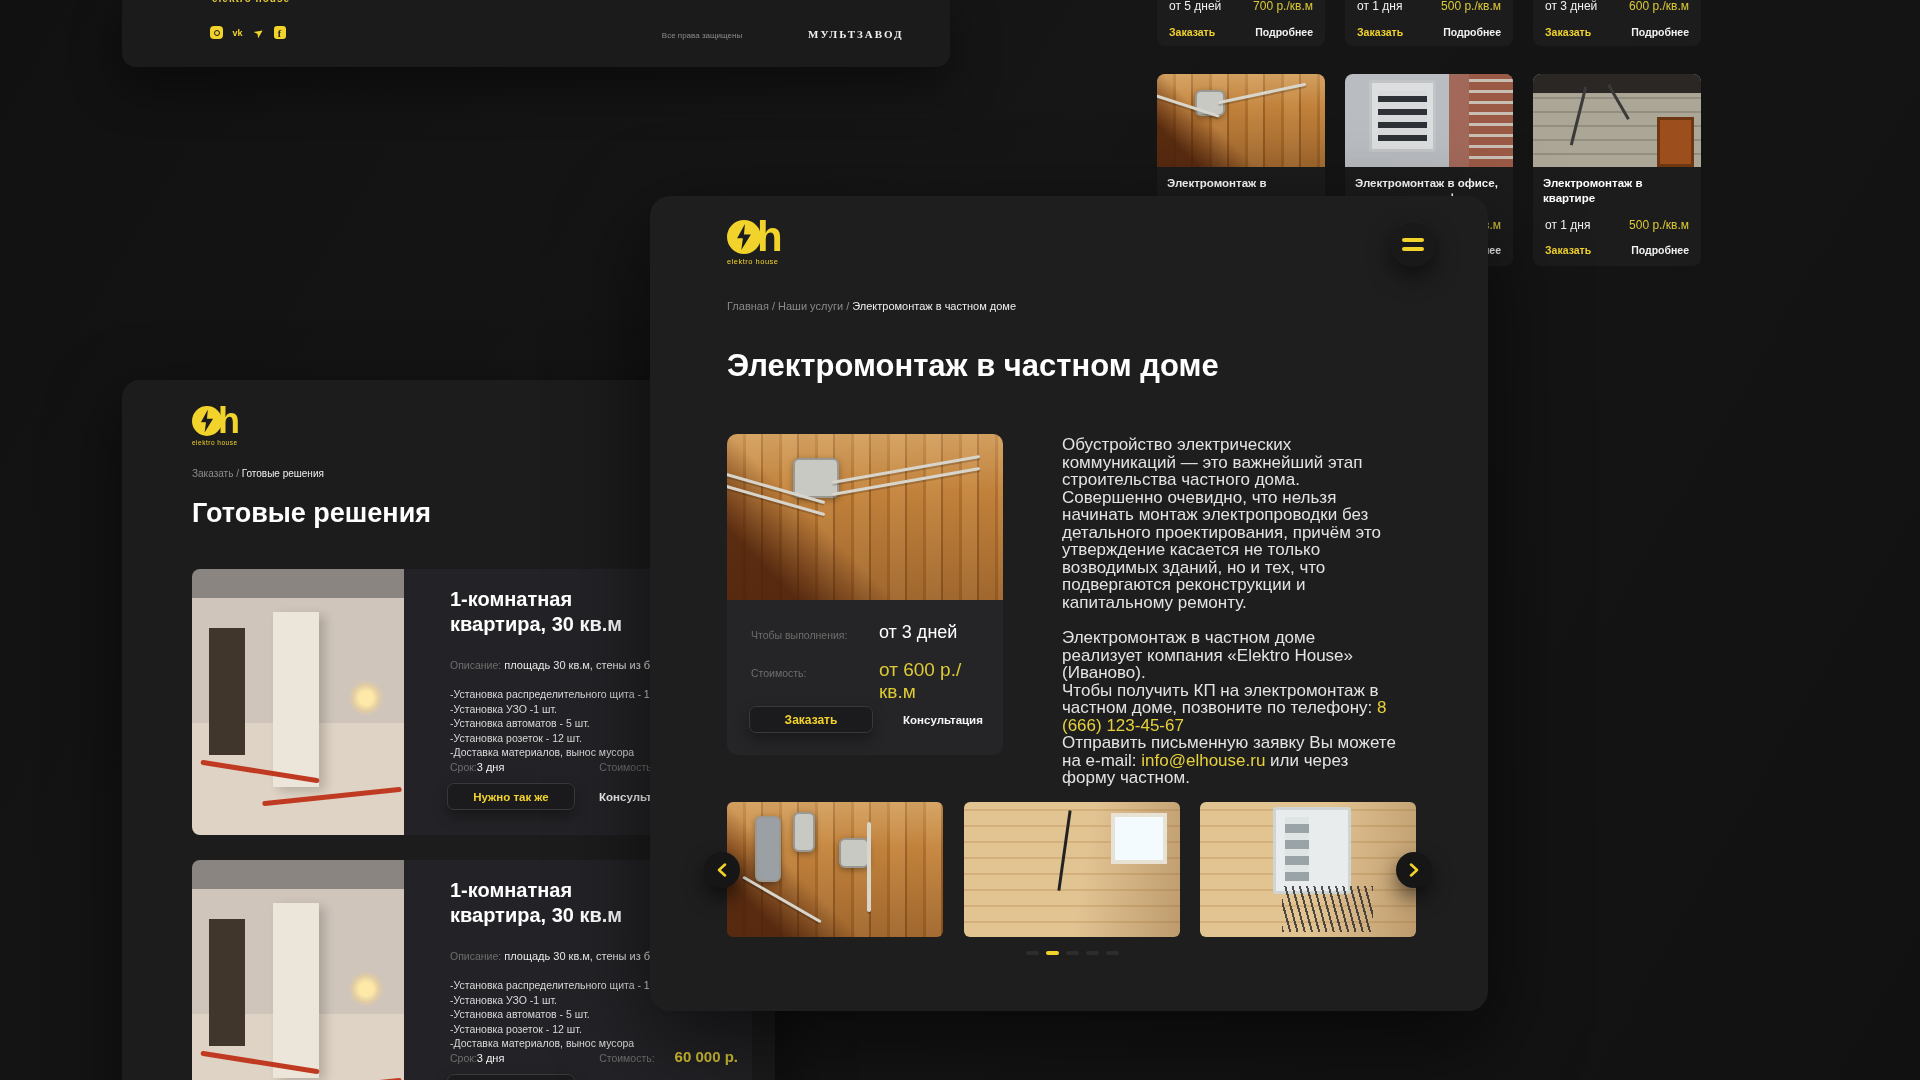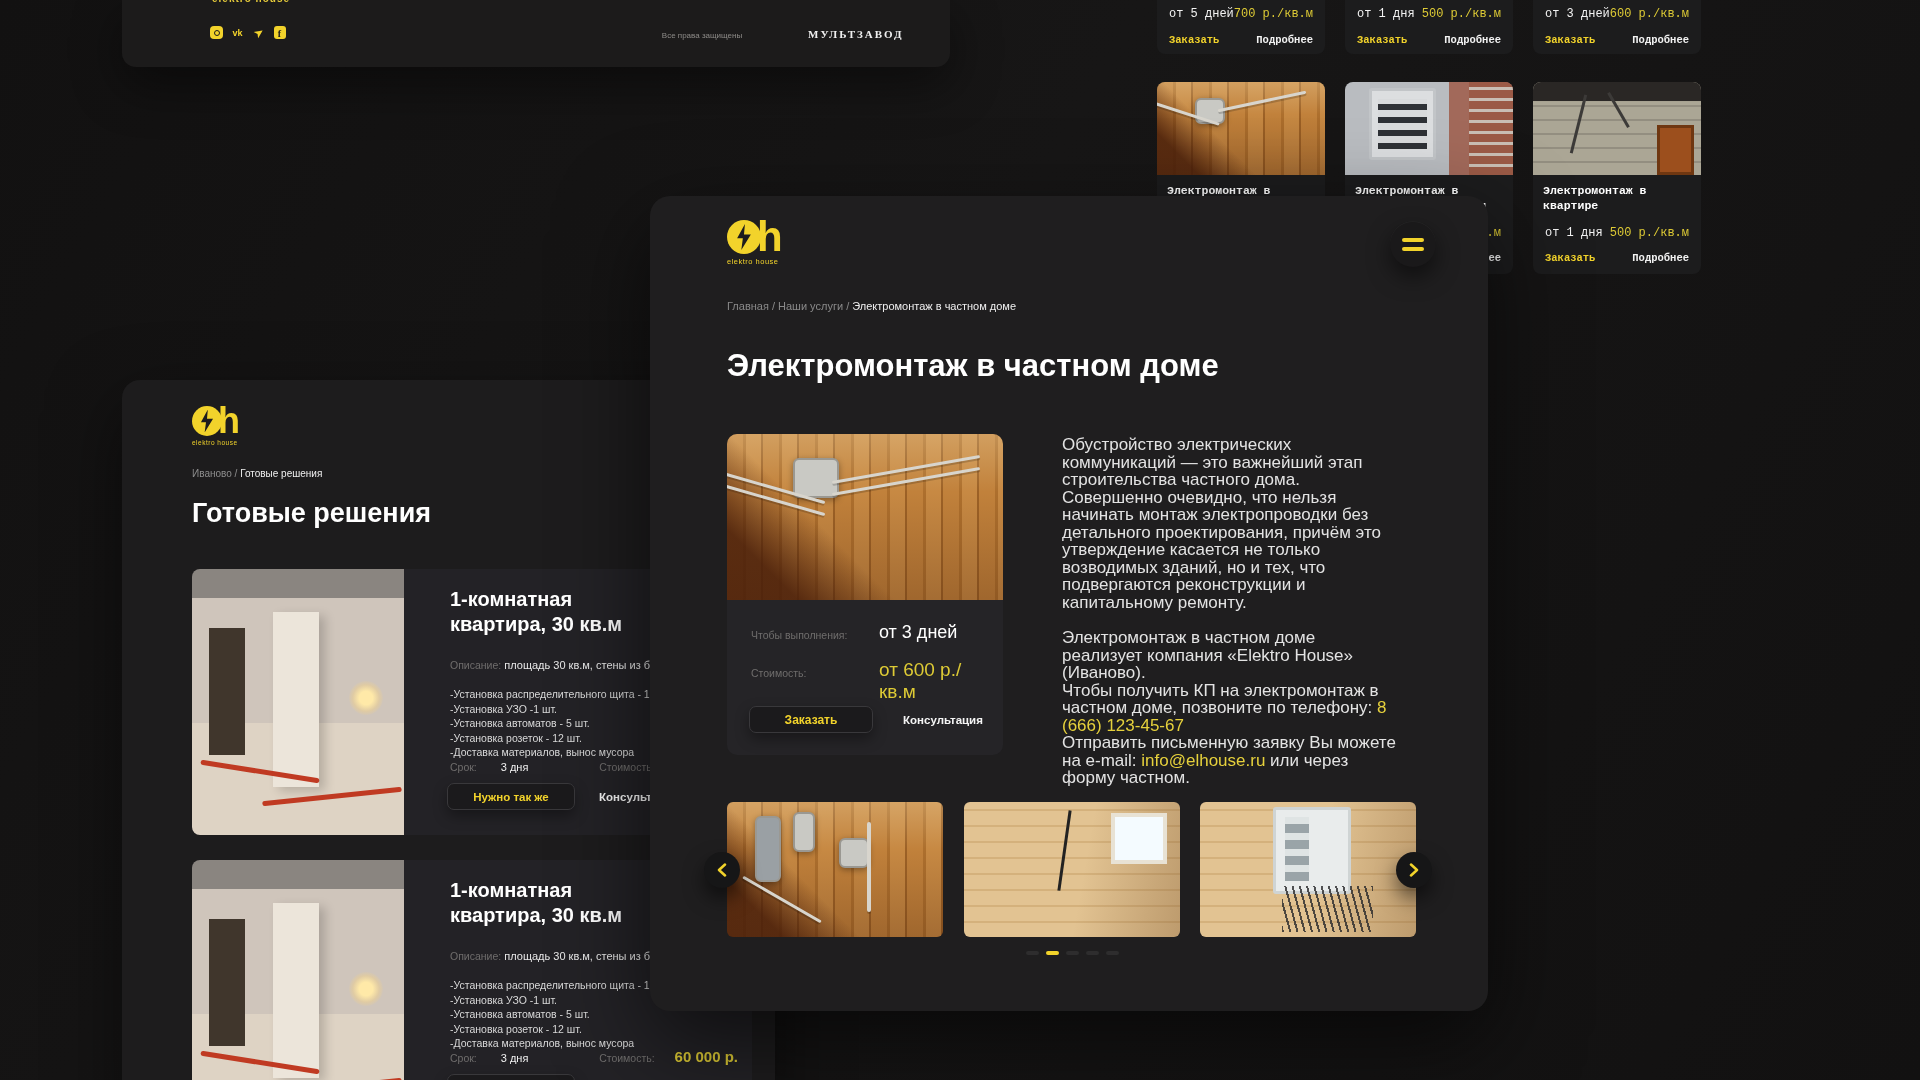--- a/index.html
+++ b/index.html
@@ -26,21 +26,21 @@
   .soc-vk { color:#f2d32b; font-size:9px; font-weight:800; letter-spacing:0; }
   .soc-tg { color:#f2d32b; font-size:12px; transform:rotate(-35deg); line-height:1; }
   .soc-fb { background:#f2d32b; border-radius:3px; width:12px; height:13px;
     color:#1c1b1b; font-weight:800; font-size:10px; font-family:"Liberation Serif",serif;
     display:flex; align-items:flex-end; justify-content:center; }
   #copyright { left:440px; top:31px; width:280px; text-align:center; font-size:8px; color:#8d8b88; }
   #studio-logo { left:686px; top:28px; font-family:Liberation Serif, serif;
     font-weight:700; font-size:11px; letter-spacing:2px; color:#efefef; }
 
   
-  #services { left:1157px; top:12px; width:545px; height:270px; z-index:1;font-family:Liberation Mono, monospace; }
+  #services { left:1157px; top:4px; width:545px; height:270px; z-index:1; }
   .svc-col { position:absolute; top:0; width:168px; }
   .svc-card-top { position:absolute; top:-180px; height:222px; width:168px;
     background:#1c1c1d; border-radius:8px; padding:0 12px; }
   .svc-price-row { position:absolute; left:12px; right:12px; bottom:33px;
     display:flex; justify-content:space-between; align-items:baseline; }
   .svc-term { font-size:12px; color:#f2f2f2; }
   .svc-price { font-size:12px; color:#ddca35; }
   .svc-btn-row { position:absolute; left:12px; right:12px; bottom:8px;
     display:flex; justify-content:space-between; }
   .svc-order { color:#f2d32b; font-weight:700; font-size:10.5px; }
@@ -66,21 +66,21 @@
   #sol-title { font-size:27px; font-weight:700; color:#fff; }
   .sol-card { position:absolute; left:70px; width:560px; height:266px;
     background:#232226; border-radius:8px; overflow:hidden; }
   .sol-photo { position:absolute; left:0; top:0; width:212px; height:266px; overflow:hidden; }
   .sol-body { position:absolute; left:258px; top:0; right:14px; height:100%; }
   .sol-title { margin-top:18px; font-size:20px; font-weight:700; line-height:25px; max-width:220px; color:#fff; }
   .sol-desc { margin-top:22px; font-size:11px; color:#e8e8e8; }
   .lbl { color:#6f6d6c; font-size:10.5px; }
   .sol-features { margin-top:16px; font-size:10.5px; line-height:14.6px; color:#d9d9d9; }
   .sol-meta { position:absolute; left:0; right:0; top:188px; display:flex; align-items:baseline; }
-  .sol-term { font-size:11px; color:#f0f0f0; margin-left:24px; }
+  .sol-term { font-size:11px; color:#f0f0f0; margin-left:0; }
   .sol-price-lbl { margin-left:auto; }
   .sol-price { font-size:15px; font-weight:700; color:#ddca35; margin-left:20px; }
   .sol-btns { position:absolute; left:-3px; right:0; top:214px; display:flex; align-items:center; }
   .btn-outline { background:#1b1a1c; border:1px solid #39383b; border-radius:7px;
     color:#f2d32b; font-weight:700; display:flex; align-items:center; justify-content:center;
     box-shadow:0 6px 14px rgba(0,0,0,.35); }
   .sol-order { width:128px; height:27px; font-size:11.5px; }
   .sol-consult { margin-left:24px; font-size:11.5px; font-weight:700; color:#f5f5f5; }
 
   
@@ -276,21 +276,21 @@
   <div class="abs logo" style="left:70px;top:26px;">
     <span class="logo-glyphs">
       <span class="logo-disc" style="width:30px;height:30px;">
           <span class="logo-bolt"></span>
         </span>
       <span class="logo-h" style="font-size:36px;">h</span>
     </span>
     <span class="logo-label" style="font-size:6.5px;">elektro house</span>
   </div>
   <div class="abs crumb" style="left:70px;top:88px;">
-    <span>Иваново / </span><span class="cur">Готовые решения</span>
+    <span>Заказать / </span><span class="cur">Готовые решения</span>
   </div>
   <div class="abs" id="sol-title" style="left:70px;top:118px;">Готовые решения</div>
 
   <div class="sol-card" style="top:189px;">
     <div class="sol-photo ph-site">
       <span class="doorway"></span>
         <span class="column"></span>
       <span class="wire" style="left:8px;top:200px;width:120px;transform:rotate(9deg);"></span>
       <span class="wire" style="left:70px;top:225px;width:140px;transform:rotate(-6deg);"></span>
       <span class="glow"></span>

